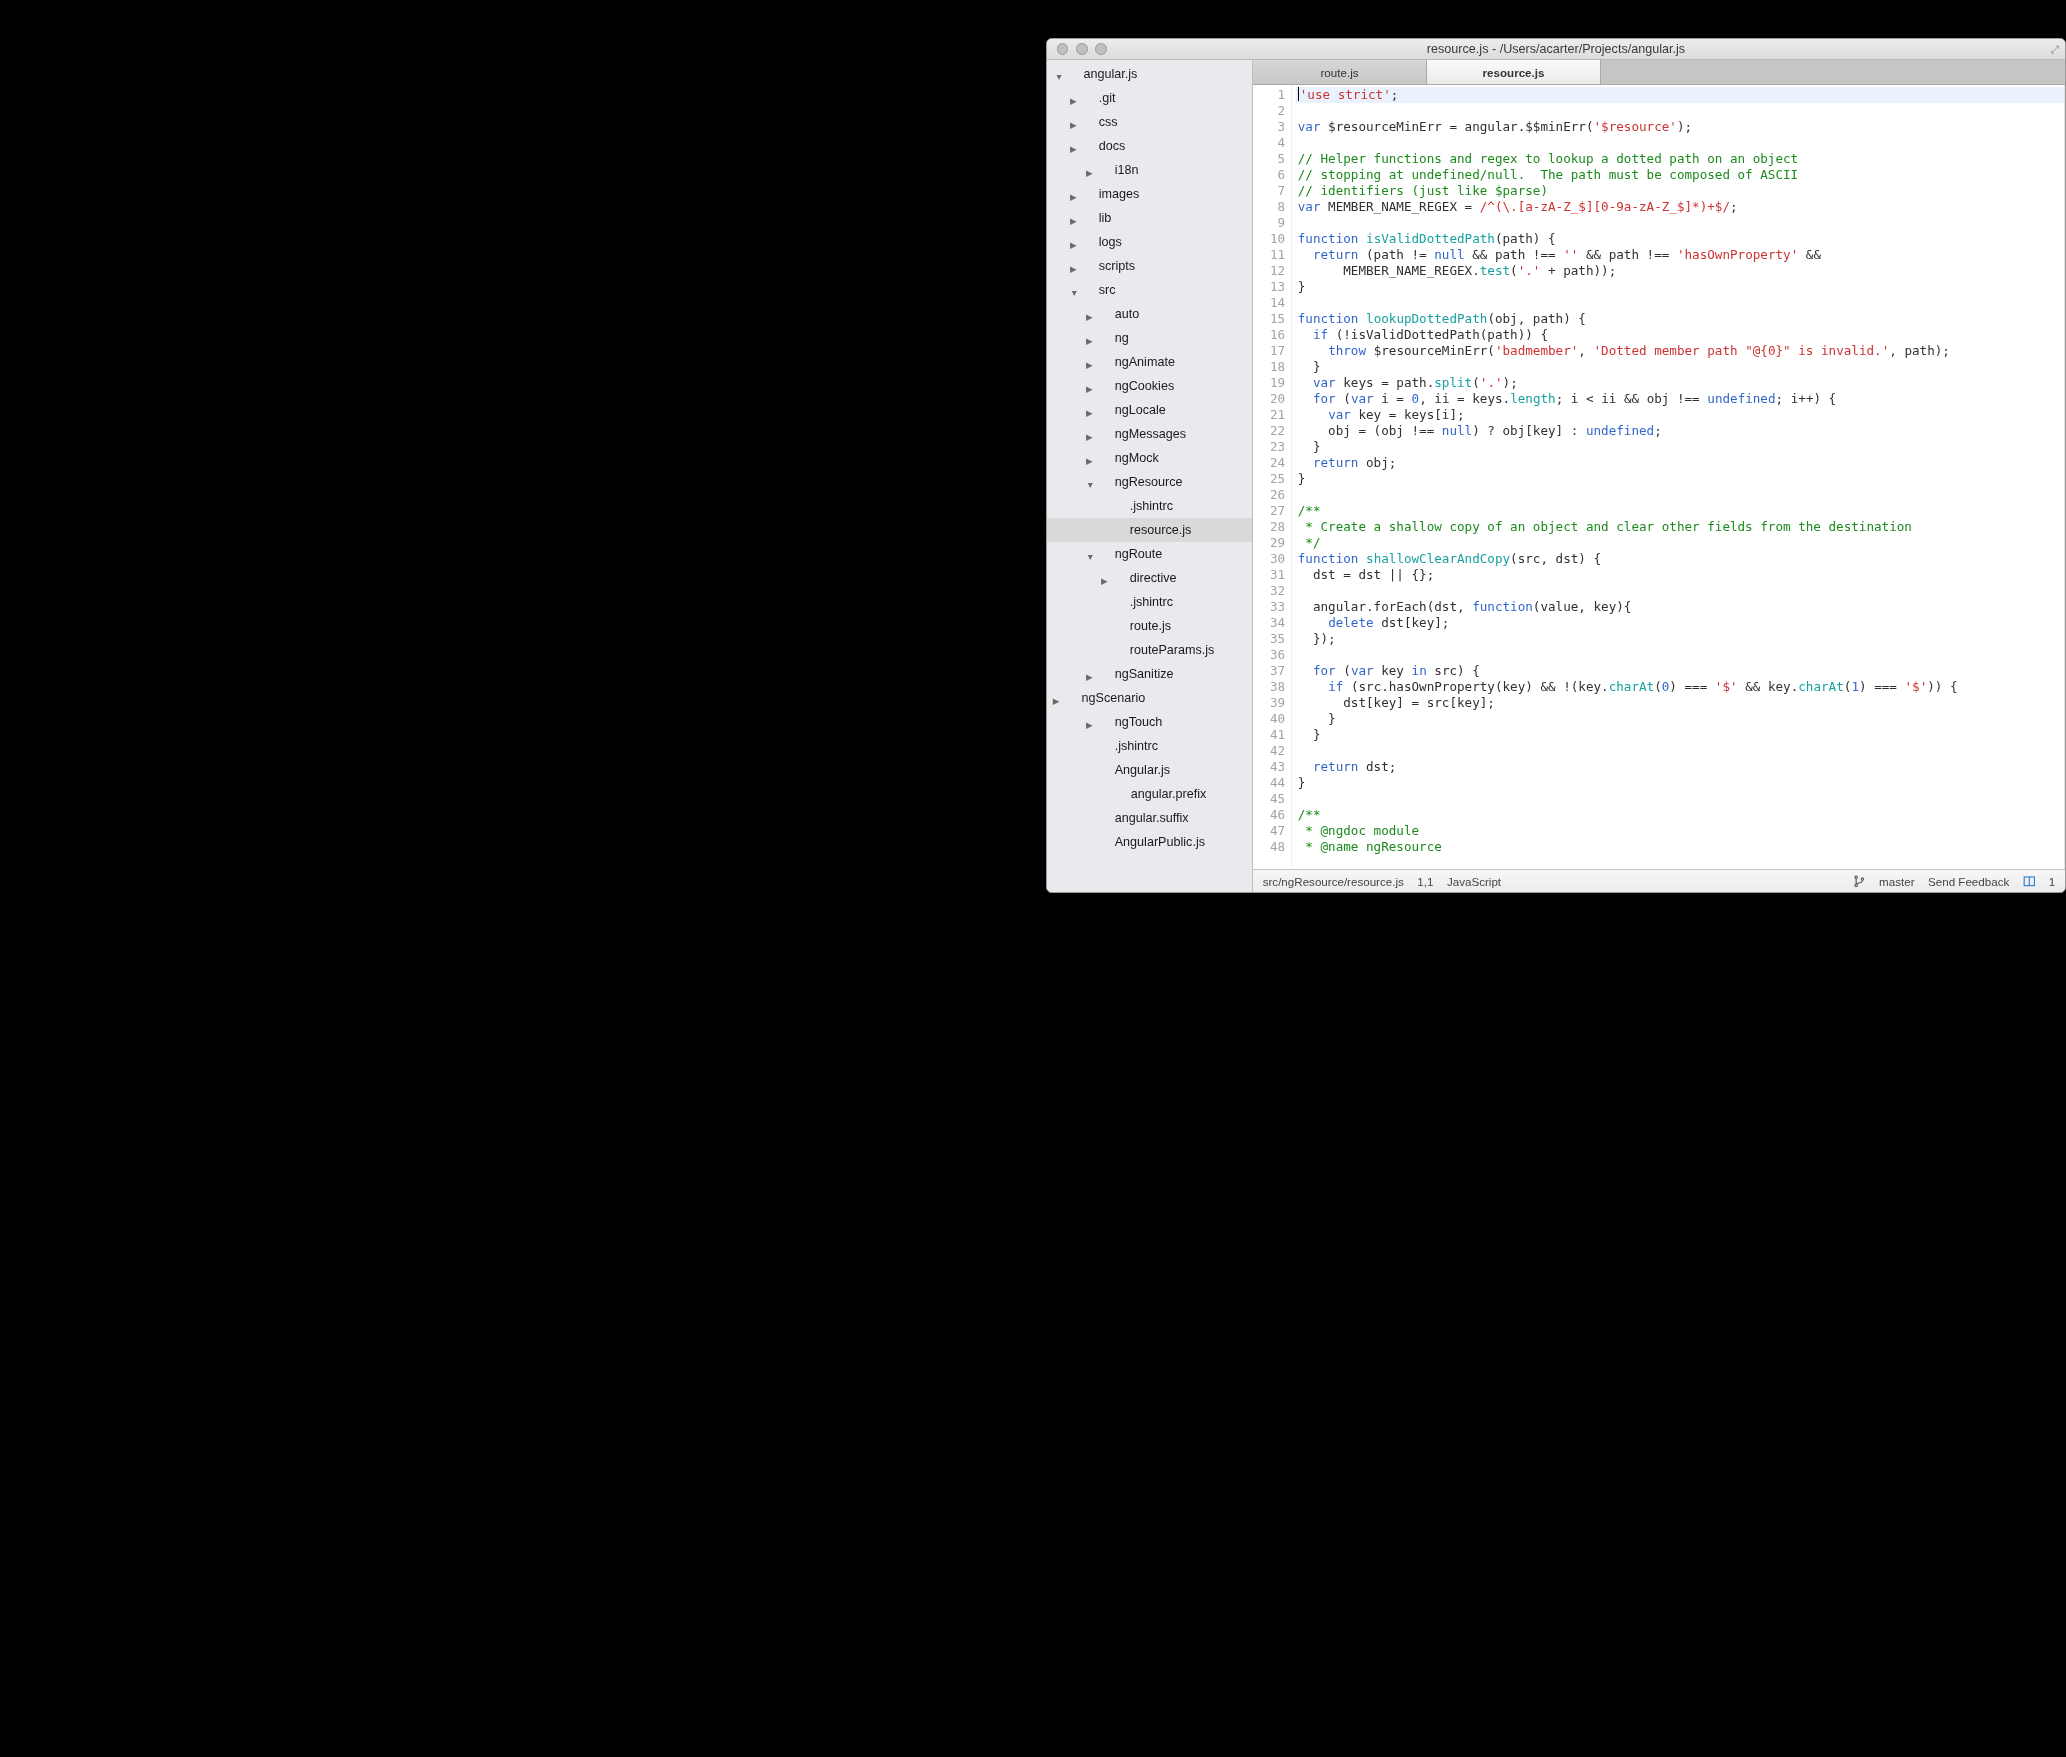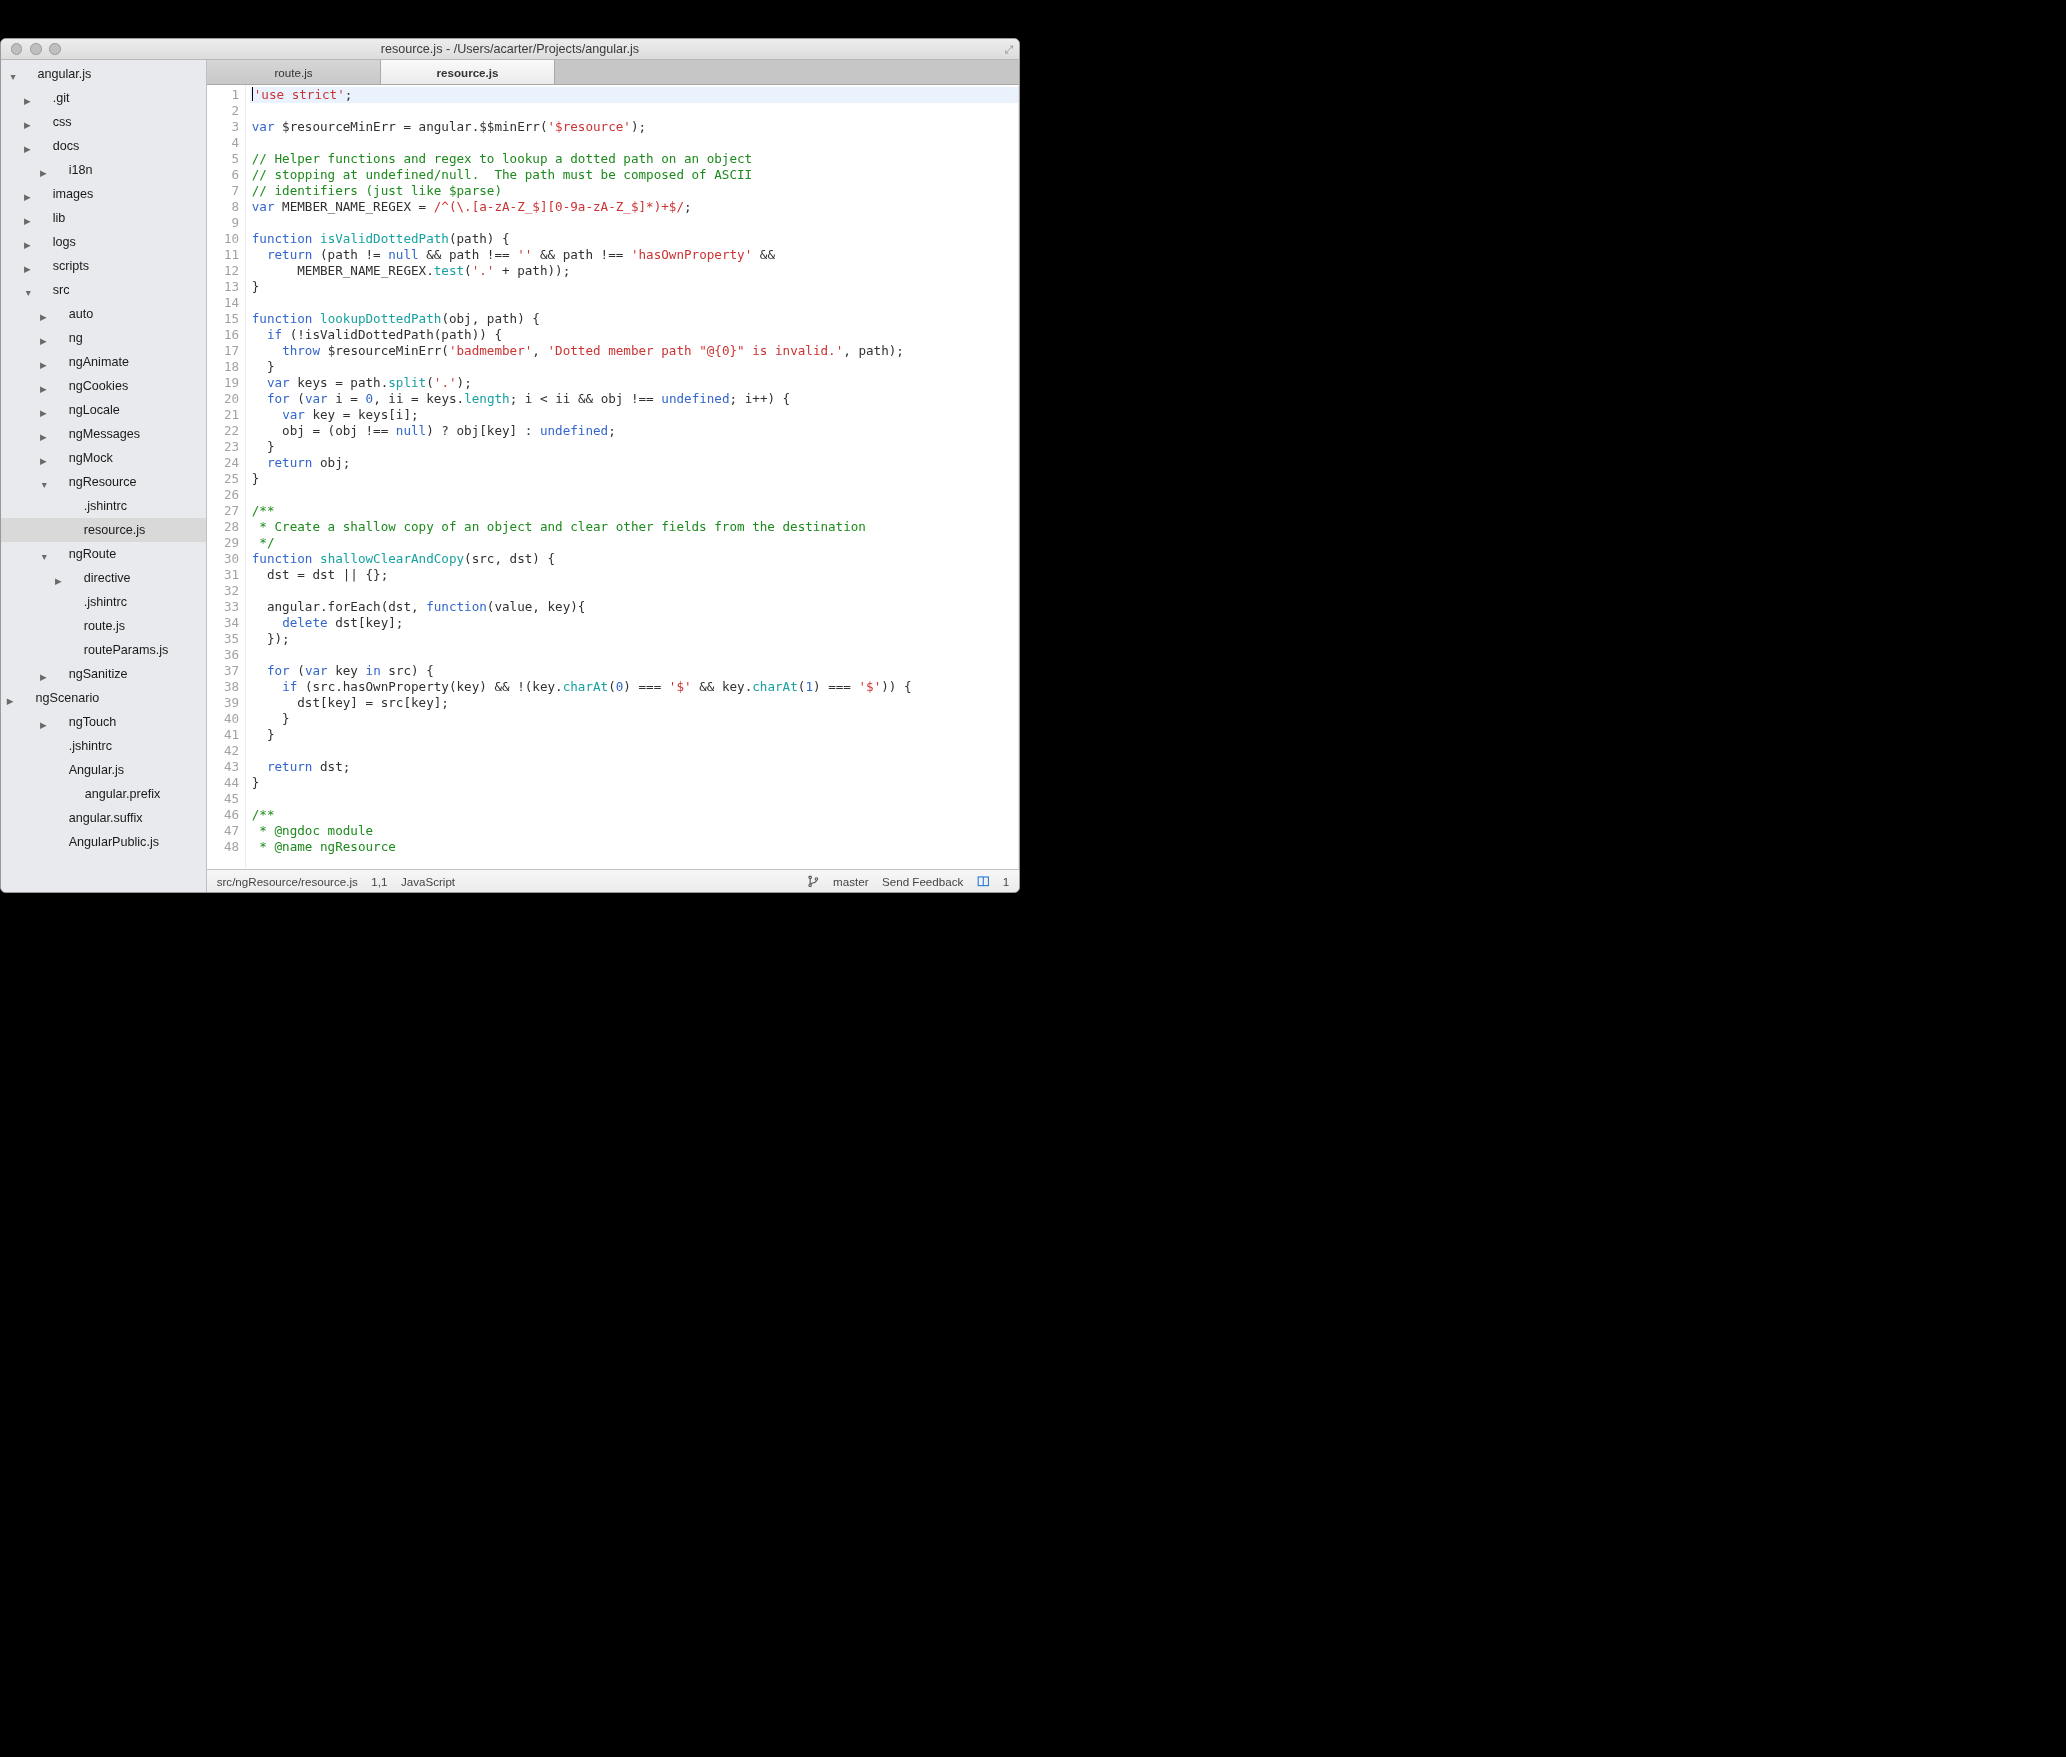--- a/index.html
+++ b/index.html
@@ -28,21 +28,21 @@
     --c-key:#3366cc;      
     --c-num:#3366cc;      
     --c-str:#cc3333;      
     --c-com:#1d8a1d;      
     --c-mtd:#18a1a1;      
   }
   *{box-sizing:border-box;}
   html,body{margin:0;height:100%;}
   body{background:var(--bg-black);font-family:var(--ui);font-size:12.6px;color:#000;}
 
-  .stage{position:absolute;inset:0;display:flex;align-items:flex-start;justify-content:flex-start;}
+  .stage{position:absolute;inset:0;display:flex;align-items:flex-start;justify-content:flex-end;}
   .window{
     width:1020px;height:855px;margin-top:38px;
     background:var(--chrome);
     border:1px solid #9a9a9a;border-radius:5.8px;
     display:flex;flex-direction:column;overflow:hidden;
     box-shadow:0 24px 58px rgba(0,0,0,.55);
   }
 
   
   .titlebar{

